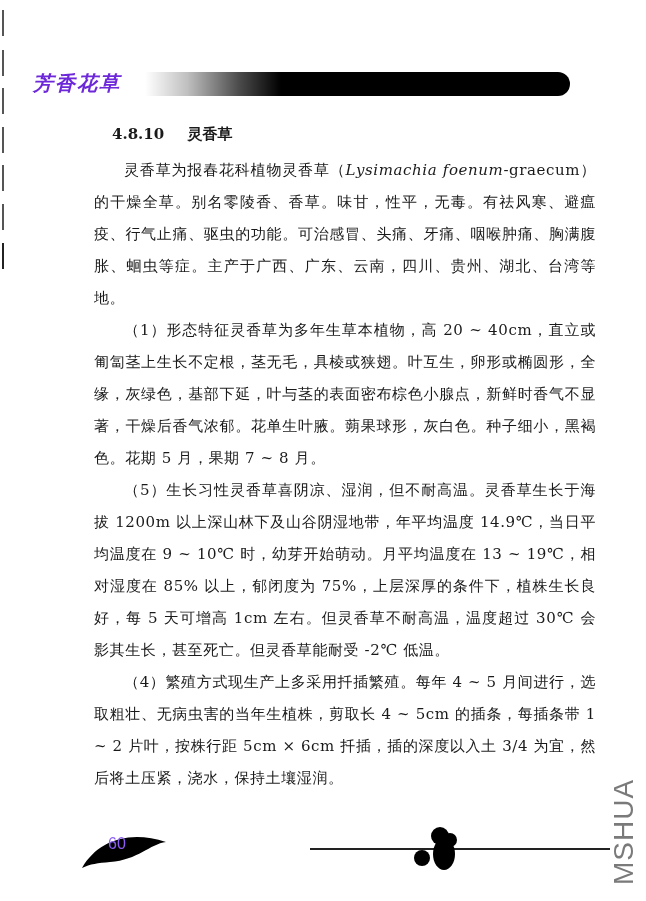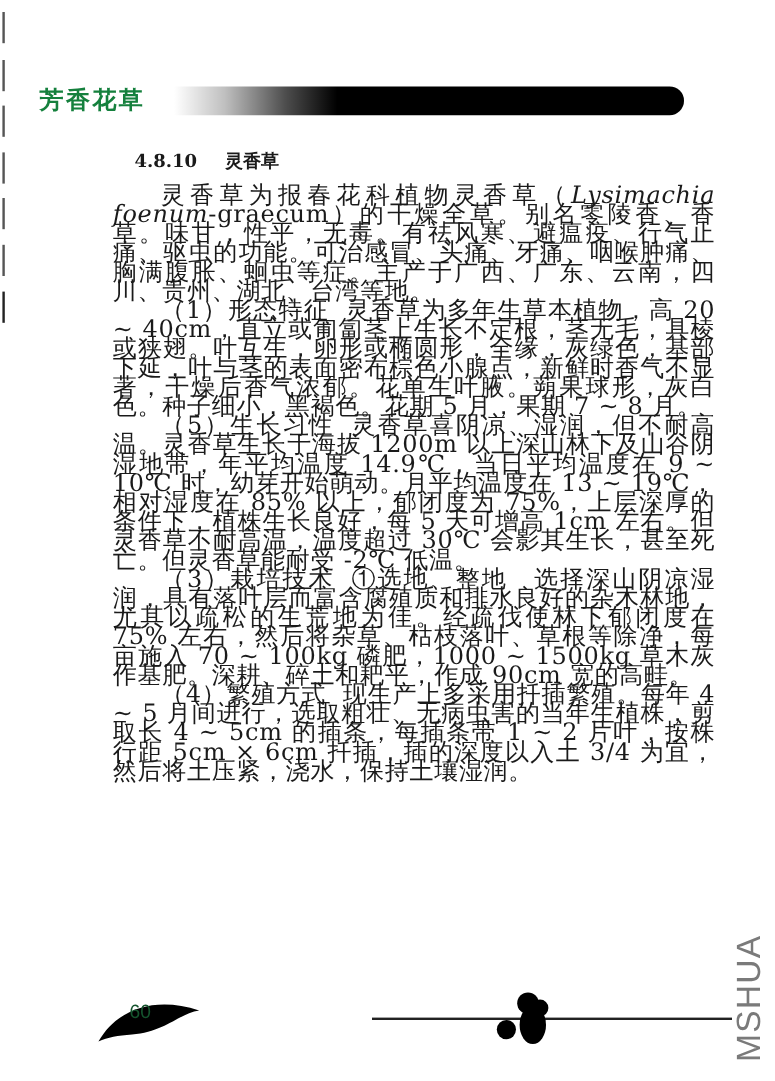--- a/index.html
+++ b/index.html
@@ -6,50 +6,51 @@
     body {
       width: 646px; height: 901px; position: relative; overflow: hidden;
       background: #ffffff; color: #1a1a1a;
       font-family: "DejaVu Serif", "Liberation Serif", serif;
     }
     .binding-mark { position: absolute; left: 2px; width: 2px; height: 26px; background: #555; }
     .header { position: absolute; left: 0; top: 66px; width: 646px; height: 38px; }
     .series-title {
       position: absolute; left: 33px; top: 4px;
       font-family: "DejaVu Serif", "Liberation Serif", serif;
-      font-weight: bold; font-size: 20px; letter-spacing: 2px; color: #15803d;
+      font-weight: bold; font-size: 20px; letter-spacing: 2px; color: #6d28d9;
+      font-style: italic;
     }
     .band {
       position: absolute; left: 145px; top: 6px; width: 425px; height: 24px;
       border-radius: 0 14px 14px 0;
       background: linear-gradient(90deg, rgba(0,0,0,0) 0%, rgba(0,0,0,0.25) 10%, rgba(0,0,0,0.7) 22%, #000 32%, #000 100%);
     }
     .band-title {
       position: absolute; left: 330px; top: 7px;
       color: #fff; font-size: 17px; letter-spacing: 9px; font-style: italic;
       font-family: "DejaVu Serif", "Liberation Serif", serif;
     }
     .content { position: absolute; left: 94px; top: 123px; width: 502px; }
     .section-heading {
       font-family: "DejaVu Serif", "Liberation Serif", serif;
       font-weight: bold; font-size: 15px; margin: 0 0 9px 18px; height: 22px; line-height: 22px;
     }
     .section-heading .num { margin-right: 18px; margin-top: 24px; }
     p.para {
-      margin: 0; font-size: 20px; line-height: 16px; text-align: justify;
+      margin: 0; font-size: 15px; line-height: 32px; text-align: justify;
       text-indent: 2em; letter-spacing: 0.6px;
     }
     p.para em { font-style: italic; }
-    .sub-label { margin-right: 14px; }
+    .sub-label { }
     .footer { position: absolute; left: 0; top: 820px; width: 646px; height: 70px; }
     .leaf {
       position: absolute; left: 80px; top: 10px; width: 88px; height: 40px;
     }
     .page-num {
-      position: absolute; left: 108px; top: 15px; color: #14532d;
+      position: absolute; left: 108px; top: 15px; color: #8b5cf6;
       font-family: "Liberation Sans", "DejaVu Sans", sans-serif; font-size: 16px;
     }
     .rule { position: absolute; left: 310px; top: 28px; width: 300px; height: 1.5px; background: #222; }
     .flower { position: absolute; left: 410px; top: 4px; width: 60px; height: 50px; }
     .watermark {
       position: absolute; left: 608px; top: 885px;
       transform: rotate(-90deg); transform-origin: left top;
       font-family: "Liberation Sans", "DejaVu Sans", sans-serif;
       font-size: 28px; color: #7a7a7a; letter-spacing: 1px;
     }
@@ -75,21 +76,20 @@
     <span class="num">4.8.10</span>
     <span>灵香草</span>
   </div>
 
   <p class="para"><span>灵香草为报春花科植物灵香草（</span><em>Lysimachia foenum</em><span>-graecum</span><span>）的干燥全草。别名零陵香、香草。味甘，性平，无毒。有祛风寒、避瘟疫、行气止痛、驱虫的功能。可治感冒、头痛、牙痛、咽喉肿痛、胸满腹胀、蛔虫等症。主产于广西、广东、云南，四川、贵州、湖北、台湾等地。</span></p>
 
   <p class="para"><span class="sub-label">（1）形态特征</span><span>灵香草为多年生草本植物，高 20 ~ 40cm，直立或匍匐茎上生长不定根，茎无毛，具棱或狭翅。叶互生，卵形或椭圆形，全缘，灰绿色，基部下延，叶与茎的表面密布棕色小腺点，新鲜时香气不显著，干燥后香气浓郁。花单生叶腋。蒴果球形，灰白色。种子细小，黑褐色。花期 5 月，果期 7 ~ 8 月。</span></p>
 
   <p class="para"><span class="sub-label">（5）生长习性</span><span>灵香草喜阴凉、湿润，但不耐高温。灵香草生长于海拔 1200m 以上深山林下及山谷阴湿地带，年平均温度 14.9℃，当日平均温度在 9 ~ 10℃ 时，幼芽开始萌动。月平均温度在 13 ~ 19℃，相对湿度在 85% 以上，郁闭度为 75%，上层深厚的条件下，植株生长良好，每 5 天可增高 1cm 左右。但灵香草不耐高温，温度超过 30℃ 会影其生长，甚至死亡。但灵香草能耐受 -2℃ 低温。</span></p>
 
-  <p class="para"><span class="sub-label">（3）栽培技术</span><span>①选地、整地　选择深山阴凉湿润，具有落叶层而富含腐殖质和排水良好的杂木林地，尤其以疏松的生荒地为佳。经疏伐使林下郁闭度在 75% 左右，然后将杂草、枯枝落叶、草根等除净，每亩施入 70 ~ 100kg 磷肥，1000 ~ 1500kg 草木灰作基肥。深耕、碎土和耙平，作成 90cm 宽的高畦。</span></p>
 
   <p class="para"><span class="sub-label">（4）繁殖方式</span><span>现生产上多采用扦插繁殖。每年 4 ~ 5 月间进行，选取粗壮、无病虫害的当年生植株，剪取长 4 ~ 5cm 的插条，每插条带 1 ~ 2 片叶，按株行距 5cm × 6cm 扦插，插的深度以入土 3/4 为宜，然后将土压紧，浇水，保持土壤湿润。</span></p>
 
 </div>
 
 <div class="footer">
   <svg class="leaf" viewBox="0 0 88 40">
     <path d="M2 38 C 18 10, 50 0, 86 12 C 70 14, 58 30, 30 32 C 18 33, 10 34, 2 38 Z" fill="#000"></path>
   </svg>
   <div class="page-num">60</div>

